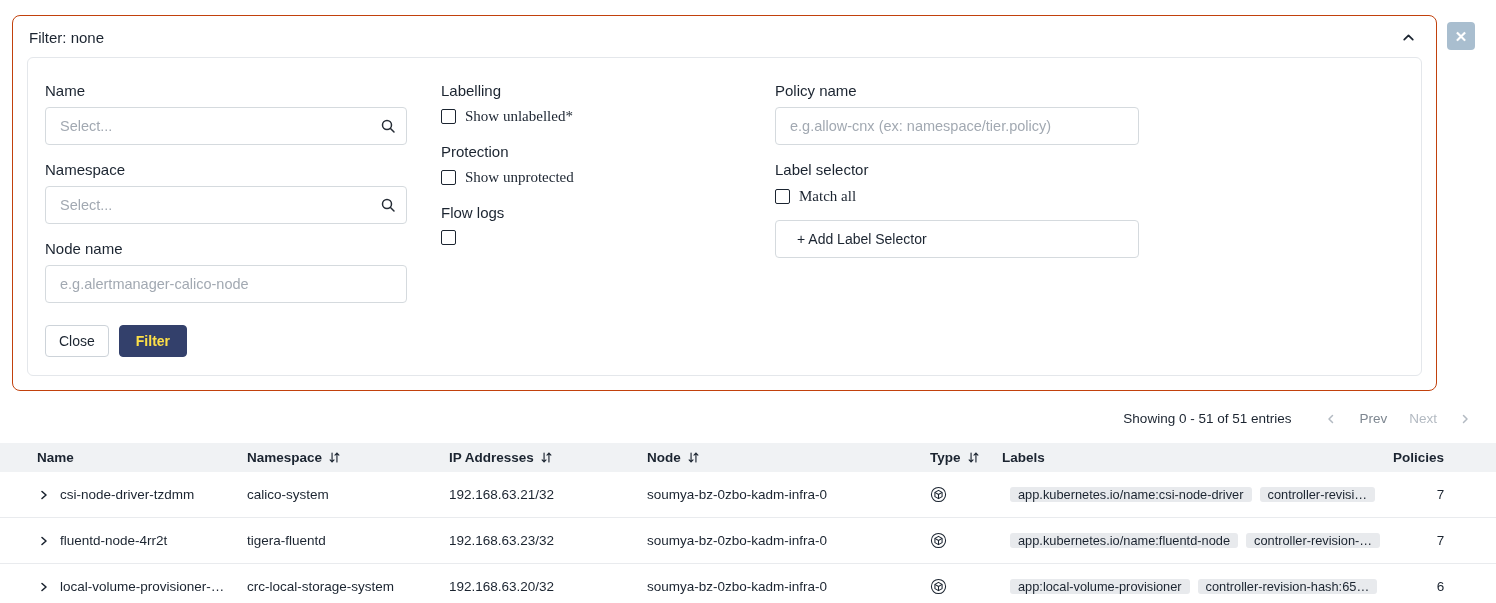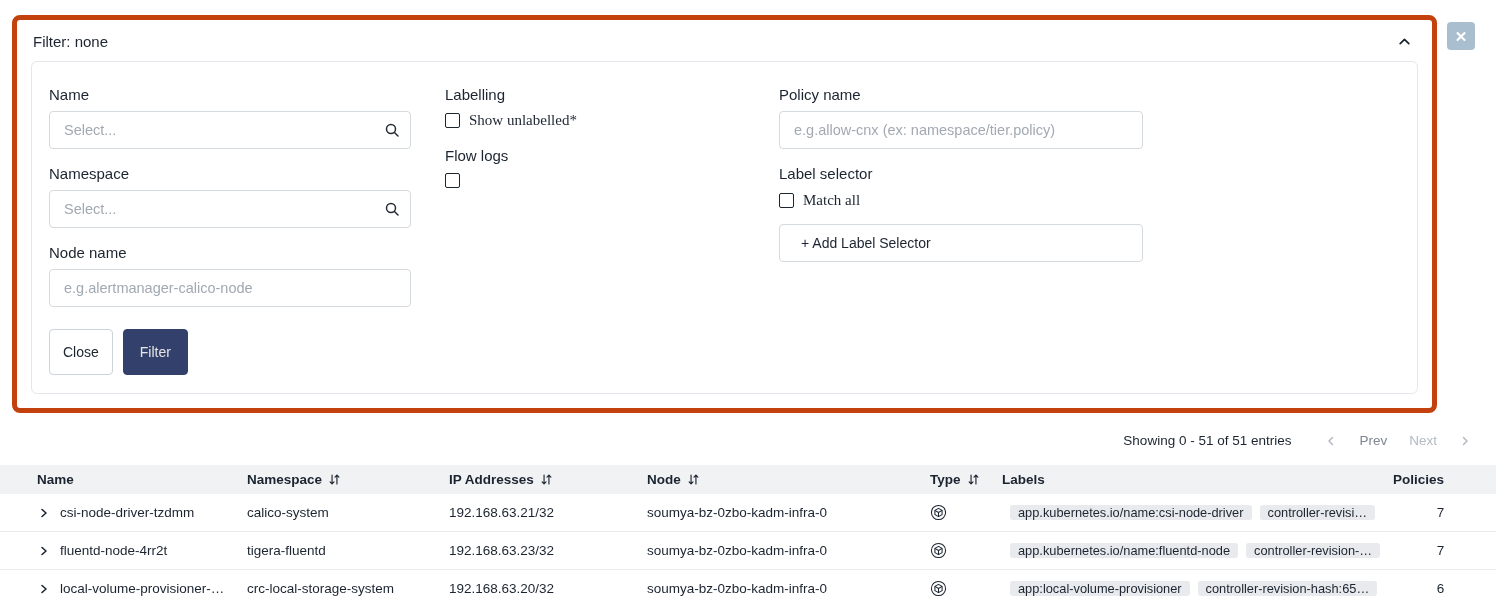--- a/index.html
+++ b/index.html
@@ -5,39 +5,39 @@
   * { box-sizing: border-box; }
   html,body { margin:0; padding:0; }
   body {
     width:1496px; height:603px; overflow:hidden;
     background:#ffffff; color:#1b2430;
     font-family:"Liberation Sans", sans-serif;
     font-size:14px;
   }
   
   .top-row { display:flex; align-items:flex-start; gap:10px; padding:15px 21px 0 12px; }
-  .filter-card { flex:1; border:5px solid #c2410c; border-radius:8px; background:#fff; }
+  .filter-card { flex:1; border:1px solid #c2410c; border-radius:8px; background:#fff; }
   .filter-head { display:flex; justify-content:space-between; align-items:center; padding:12px 18px 8px 16px; font-size:15px; }
   .chev-btn { background:none; border:none; padding:2px; cursor:pointer; line-height:0; }
   .panel-close { flex:none; width:28px; height:28px; margin-top:7px; border:none; border-radius:4px;
     background:#a9becf; color:#ffffff; font-size:15px; font-weight:700; line-height:1; cursor:pointer; }
   .filter-body { margin:2px 14px 14px; border:1px solid #e4e7eb; border-radius:6px; padding:24px 17px 18px; display:flex; align-items:flex-start; }
   .fcol1 { width:362px; }
   .fcol2 { width:302px; margin-left:34px; }
   .fcol3 { width:364px; margin-left:32px; }
   .flabel { display:block; font-size:15px; margin-bottom:8px; }
   .finput { position:relative; margin-bottom:16px;text-decoration:underline; }
   .finput input { width:100%; height:38px; border:1px solid #d5dade; border-radius:4px;
     padding:0 34px 0 14px; font:inherit; font-size:14.5px; color:#1b2430; outline:none; background:#fff; }
   .finput input::placeholder { color:#a2a9b2; }
   .finput .ic-search { position:absolute; right:11px; top:11px; line-height:0; }
   .btn-row { display:flex; gap:10px; margin-top:22px; }
   .btn { font:inherit; font-size:14px; border-radius:4px; padding:7px 13px; cursor:pointer; }
   .btn-outline { background:#fff; border:1px solid #cdd3d9; color:#1b2430; }
-  .btn-primary { background:#33406b; border:1px solid #33406b; color:#e5e5e5; padding:14px 16px; }
+  .btn-primary { background:#33406b; border:1px solid #33406b; color:#fde047; padding:7px 16px;font-weight:bold; }
   .cbgroup { margin-bottom:18px; }
   .cbgroup .ghead { font-size:15px; margin:0 0 9px; font-weight:400; }
   .cbrow { display:flex; align-items:center; gap:9px; font-size:15px;font-family:Liberation Serif, serif; }
   .cb { width:15px; height:15px; border:1.5px solid #1b2430; border-radius:2px; flex:none; background:#fff; cursor:pointer; }
   .add-selector { width:100%; height:38px; margin-top:15px; border:1px solid #d5dade; border-radius:4px;
     background:#fff; font:inherit; font-size:14px; color:#1b2430; text-align:left; padding-left:21px; cursor:pointer; }
   .ls-label { margin-bottom:10px; }
   
   .pagination { display:flex; justify-content:flex-end; align-items:center; gap:22px; padding:20px 25px 0 0; font-size:13.5px; }
   .pg-summary { margin-right:12px; }
@@ -50,21 +50,21 @@
   .cell { flex:none; padding-right:8px; white-space:nowrap; overflow:hidden; }
   .c-name { width:247px; padding-left:37px; }
   .c-ns { width:202px; }
   .c-ip { width:198px; }
   .c-node { width:283px; }
   .c-type { width:72px; }
   .c-labels { width:391px; }
   .c-pol { flex:1;text-align:center; }
   .th { display:flex; align-items:center; gap:6px; }
   .sort-ic { line-height:0; cursor:pointer; }
-  .trow { display:flex; align-items:center; height:38px; border-bottom:1px solid #e9ebee; font-size:13.5px; }
+  .trow { display:flex; align-items:center; height:46px; border-bottom:1px solid #e9ebee; font-size:13.5px; }
   .trow .c-name { display:flex; align-items:center; gap:10px; padding-left:38px; }
   .rowchev { line-height:0; cursor:pointer; }
   .trow .c-labels { display:flex; align-items:center; gap:8px; padding-left:8px; }
   .badge { background:#e8eaed; border-radius:3px; padding:0 8px; font-size:12.8px; white-space:nowrap; }
   .trow .c-type { line-height:0; }
 </style>
 </head>
 <body>
 
 <div class="top-row">
@@ -111,20 +111,27 @@
           <button class="btn btn-primary">Filter</button>
         </div>
       </div>
 
       <div class="fcol2">
         <div class="cbgroup">
           <div class="ghead">Labelling</div>
           <div class="cbrow">
             <span class="cb"></span>
             <span>Show unlabelled*</span>
+          </div>
+        </div>
+        <div class="cbgroup">
+          <div class="ghead">Protection</div>
+          <div class="cbrow">
+            <span class="cb"></span>
+            <span>Show unprotected</span>
           </div>
         </div>
         <div class="cbgroup">
           <div class="ghead">Flow logs</div>
           <div class="cbrow">
             <span class="cb"></span>
           </div>
         </div>
       </div>
 

